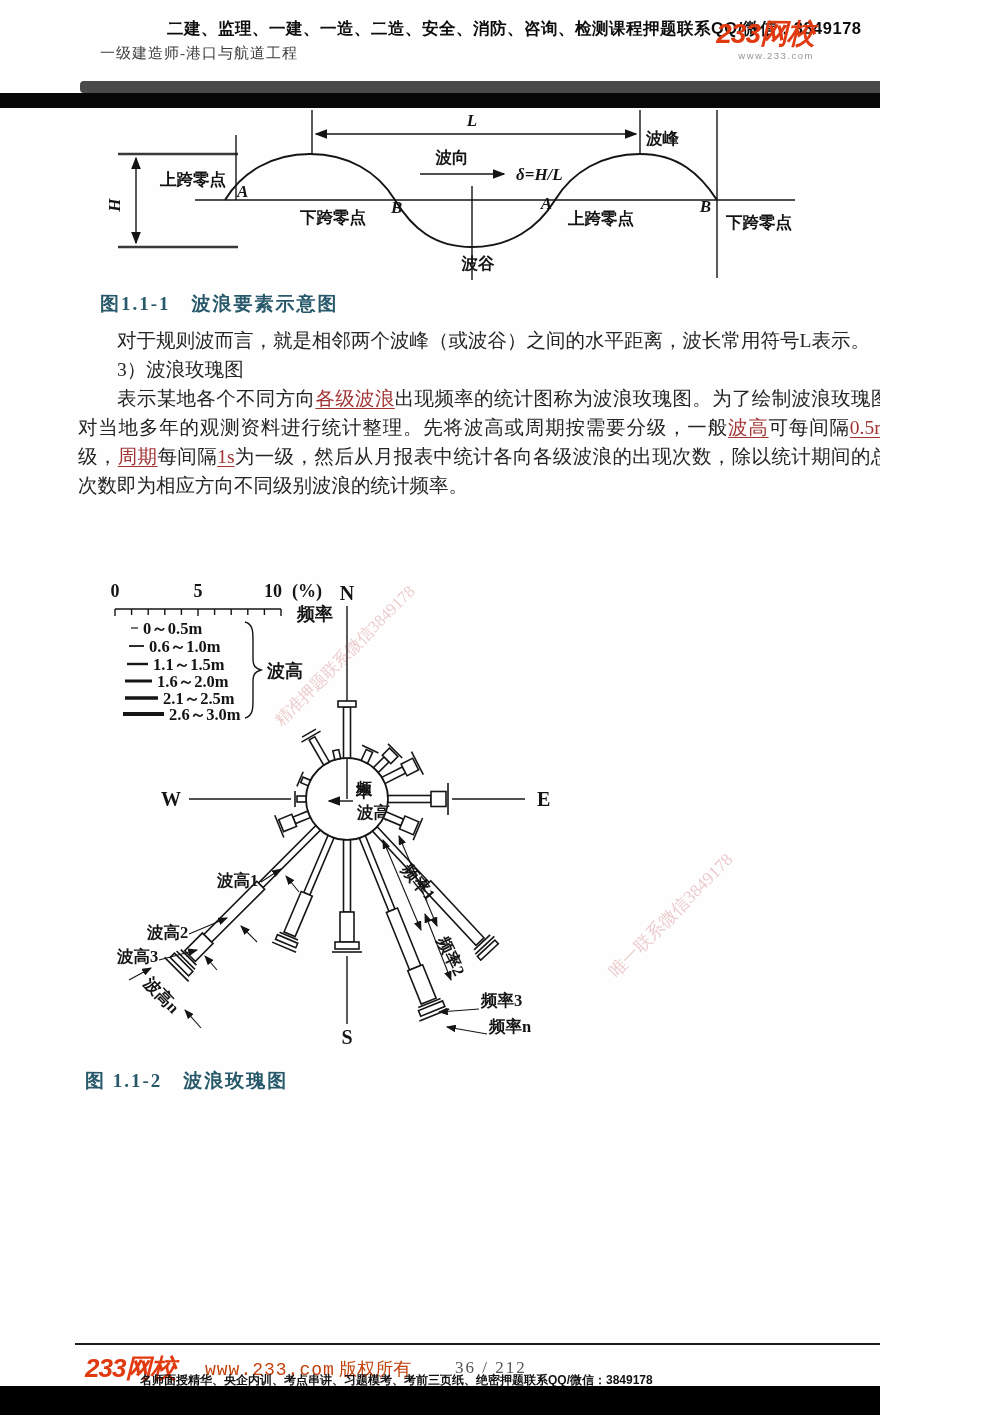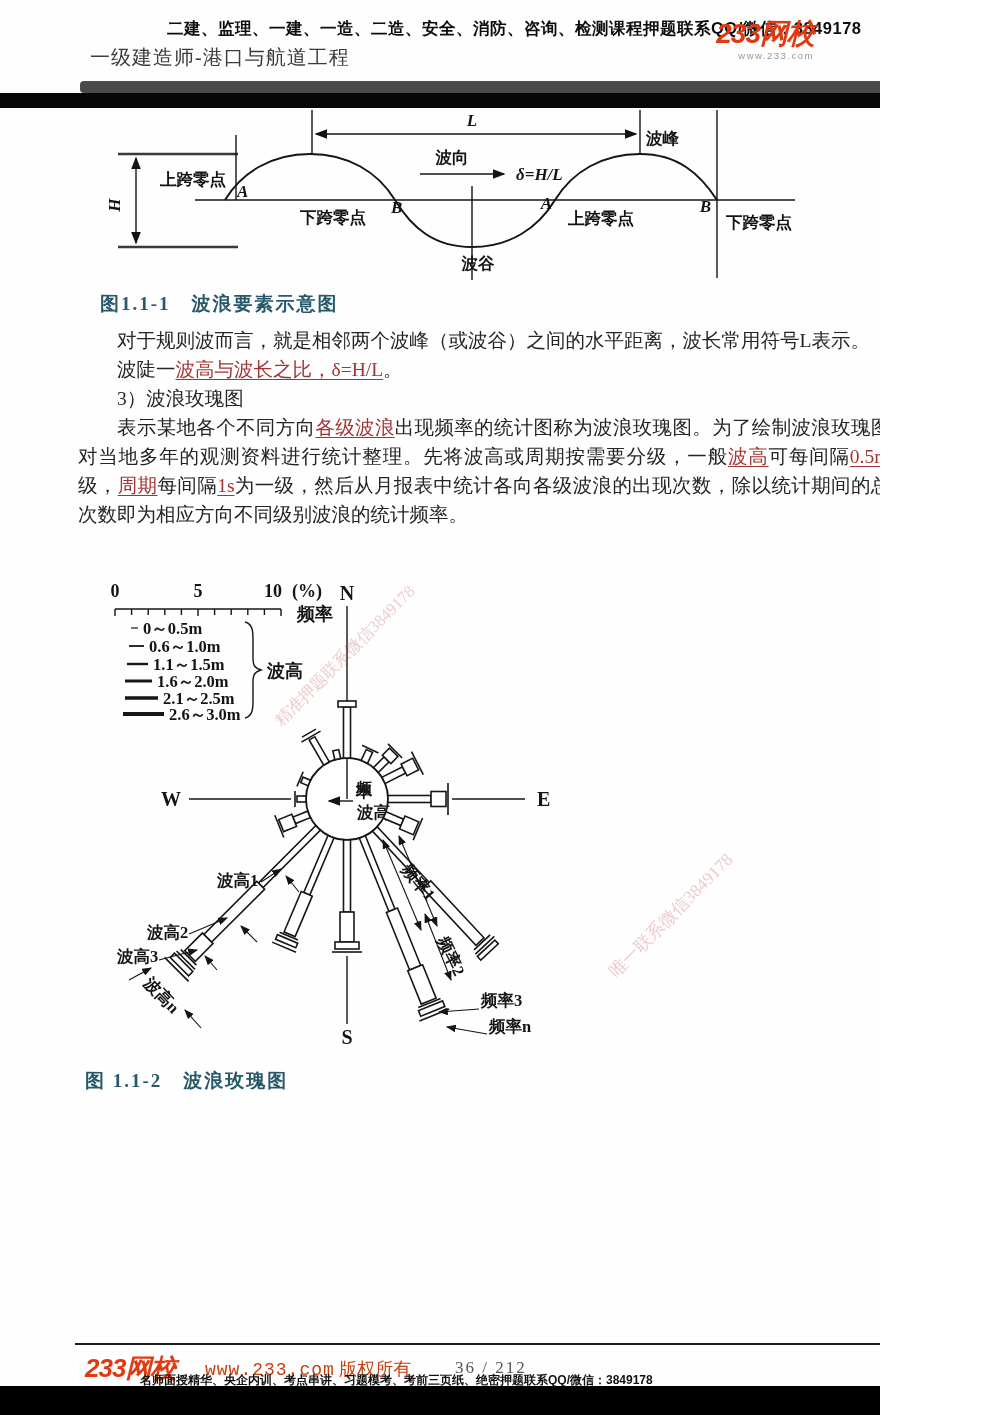--- a/index.html
+++ b/index.html
@@ -3,21 +3,21 @@
 <meta charset="utf-8">
 <style>
   html,body{margin:0;padding:0;background:#ffffff;}
   .page{position:relative;width:880px;height:1415px;background:#fefefe;overflow:hidden;
         font-family:"Liberation Serif","DejaVu Serif",serif;color:#222;}
   .abs{position:absolute;}
 
   
   .promo{left:167px;top:18px;font-family:"Liberation Sans","DejaVu Sans",sans-serif;
          font-weight:bold;font-size:16.5px;color:#0d0d0d;letter-spacing:.5px;white-space:nowrap;}
-  .course{left:90px;top:44px;font-size:20px;color:#3c3c3c;letter-spacing:1px;}
+  .course{left:100px;top:44px;font-size:15px;color:#3c3c3c;letter-spacing:1px;}
   .logo-box{right:66px;top:20px;text-align:right;}
   .logo{font-family:"Liberation Sans","DejaVu Sans",sans-serif;font-weight:bold;font-style:italic;
         font-size:28px;color:#e23a10;letter-spacing:-1px;line-height:1;}
   .logo-site{font-family:"Liberation Sans","DejaVu Sans",sans-serif;font-size:9.5px;color:#979797;
         letter-spacing:1.5px;margin-top:2px;}
   .graybar{left:80px;top:81px;width:848px;height:12px;background:#4a4a4a;border-radius:4px;}
   .blackband{left:0;top:93px;width:1000px;height:15px;background:#070707;}
 
   
   svg text{font-family:"Liberation Serif","DejaVu Serif",serif;fill:#141414;}
@@ -107,21 +107,20 @@
     <text class="it" x="291" y="105">B</text>
     <text class="it" x="452" y="101" text-anchor="end">A</text>
     <text class="cjk" x="468" y="116">上跨零点</text>
     <text class="it" x="611" y="104" text-anchor="end">B</text>
     <text class="cjk" x="626" y="120">下跨零点</text>
   </svg>
   <div class="abs figcap" style="left:100px;top:291px;width:810px;">图1.1-1　波浪要素示意图</div>
 
   <div class="abs textblock" style="top:326px;">
     <p><span>对于规则波而言，就是相邻两个波峰（或波谷）之间的水平距离，波长常用符号L表示。</span></p>
-    <p><span>波陡一</span><span class="rd">波高与波长之比，δ=H/L</span><span>。</span></p>
     <p><span>3）波浪玫瑰图</span></p>
     <p><span>表示某地各个不同方向</span><span class="rd">各级波浪</span><span>出现频率的统计图称为波浪玫瑰图。为了绘制波浪玫瑰图，应对当地多年的观测资料进行统计整理。先将波高或周期按需要分级，一般</span><span class="rd">波高</span><span>可每间隔</span><span class="rd">0.5m</span><span>为一级，</span><span class="rd">周期</span><span>每间隔</span><span class="rd">1s</span><span>为一级，然后从月报表中统计各向各级波浪的出现次数，除以统计期间的总观测次数即为相应方向不同级别波浪的统计频率。</span></p>
   </div>
 
   <svg class="abs" style="left:85px;top:582px;" width="490" height="488" viewBox="0 0 490 488">
     <defs>
       <marker id="rah" markerWidth="9" markerHeight="7" refX="8" refY="3.5" orient="auto-start-reverse">
         <path d="M0,0 L9,3.5 L0,7 Z" fill="#141414"></path>
       </marker>
     </defs>

